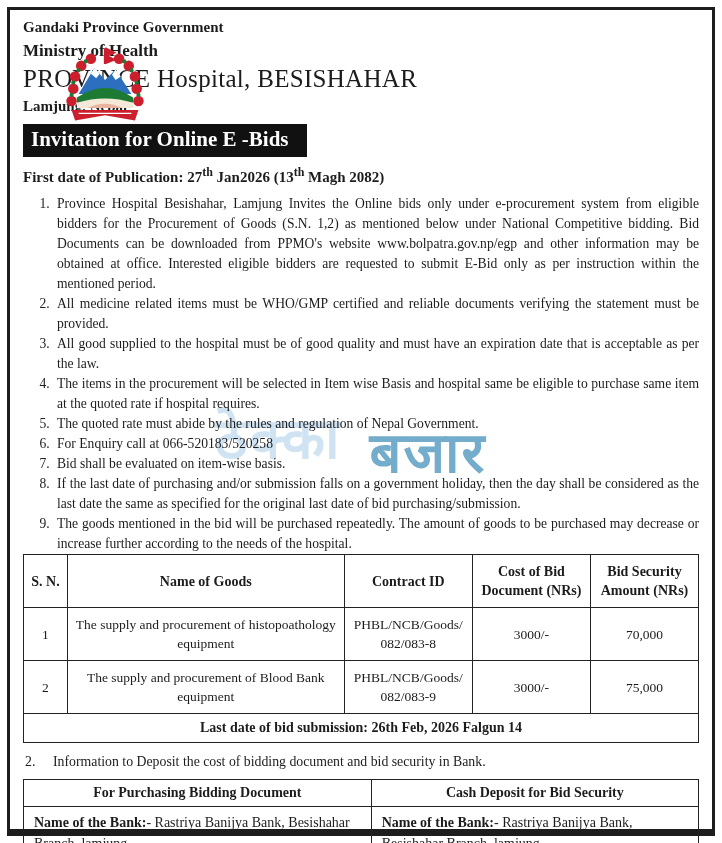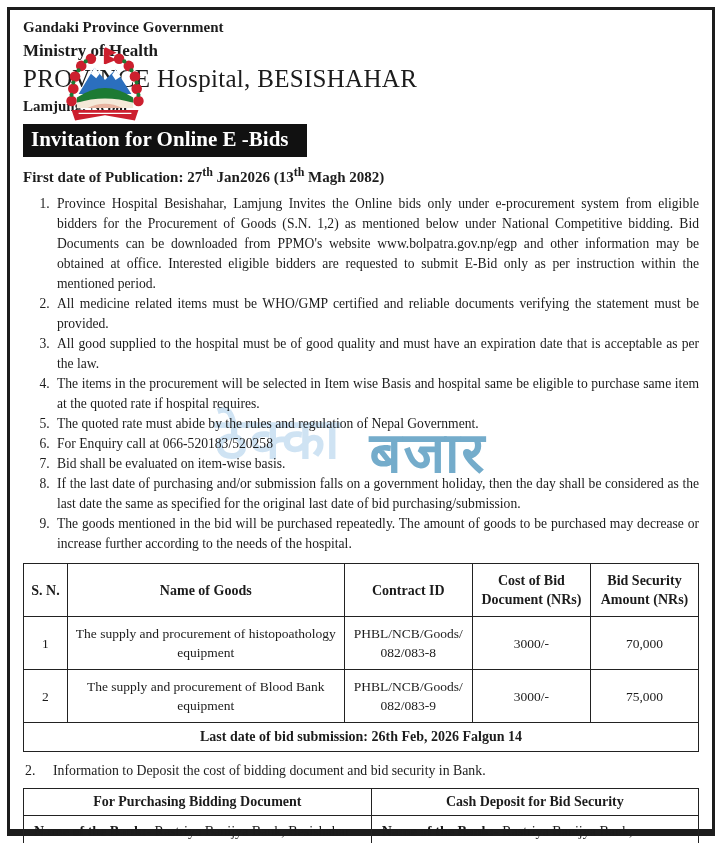--- a/index.html
+++ b/index.html
@@ -30,21 +30,21 @@
     padding:3px 18px 5px 8px; margin-top:9px;
   }
   .pub-line { font-weight:bold; font-size:15px; margin-top:8px; }
   .pub-line sup { font-size:12px; }
   .emblem { position:absolute; left:38px; top:24px; width:88px; height:88px; }
   ol.notice {
     margin:8px 0 0 0; padding:0 0 0 30px; font-size:13.6px; line-height:20px;
   }
   ol.notice li { text-align:justify; padding-left:4px; }
   table.goods {
-    width:100%; border-collapse:collapse; margin-top:9px; table-layout:fixed;border-radius:28px;
+    width:100%; border-collapse:collapse; table-layout:fixed;border-radius:28px;
   }
   table.goods th, table.goods td {
     border:1.5px solid #222; text-align:center; vertical-align:middle;
     padding:4px 4px; font-size:13.5px;
   }
   table.goods th { font-weight:bold; font-size:14px; line-height:19px; height:44px; }
   table.goods td.data-cell { height:44px; line-height:19px; }
   table.goods td.tbl-footer { font-weight:bold; font-size:14px; padding:6px 4px; }
   .col-sn { width:6.5%; } .col-name { width:41%; } .col-contract { width:19%; }
   .col-cost { width:17.5%; } .col-sec { width:16%; }

